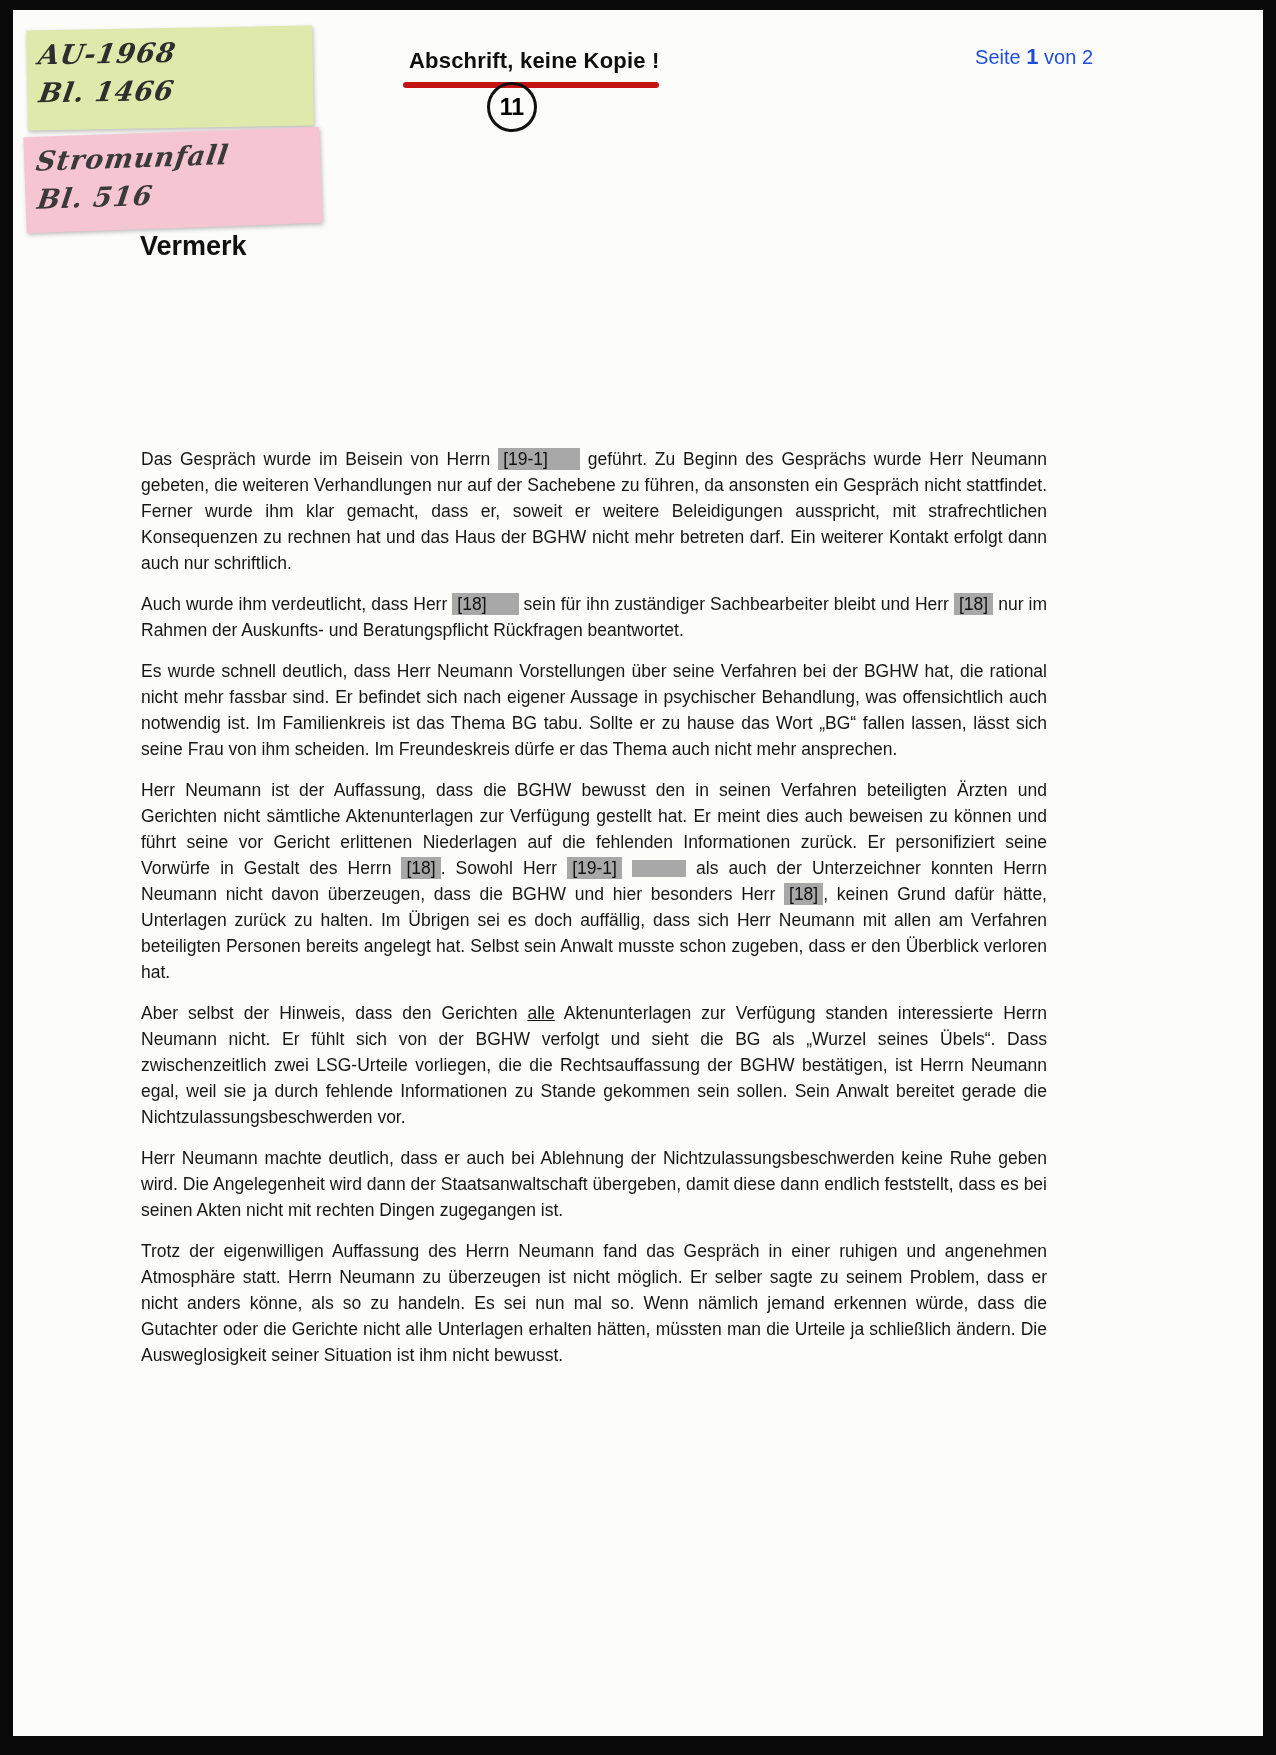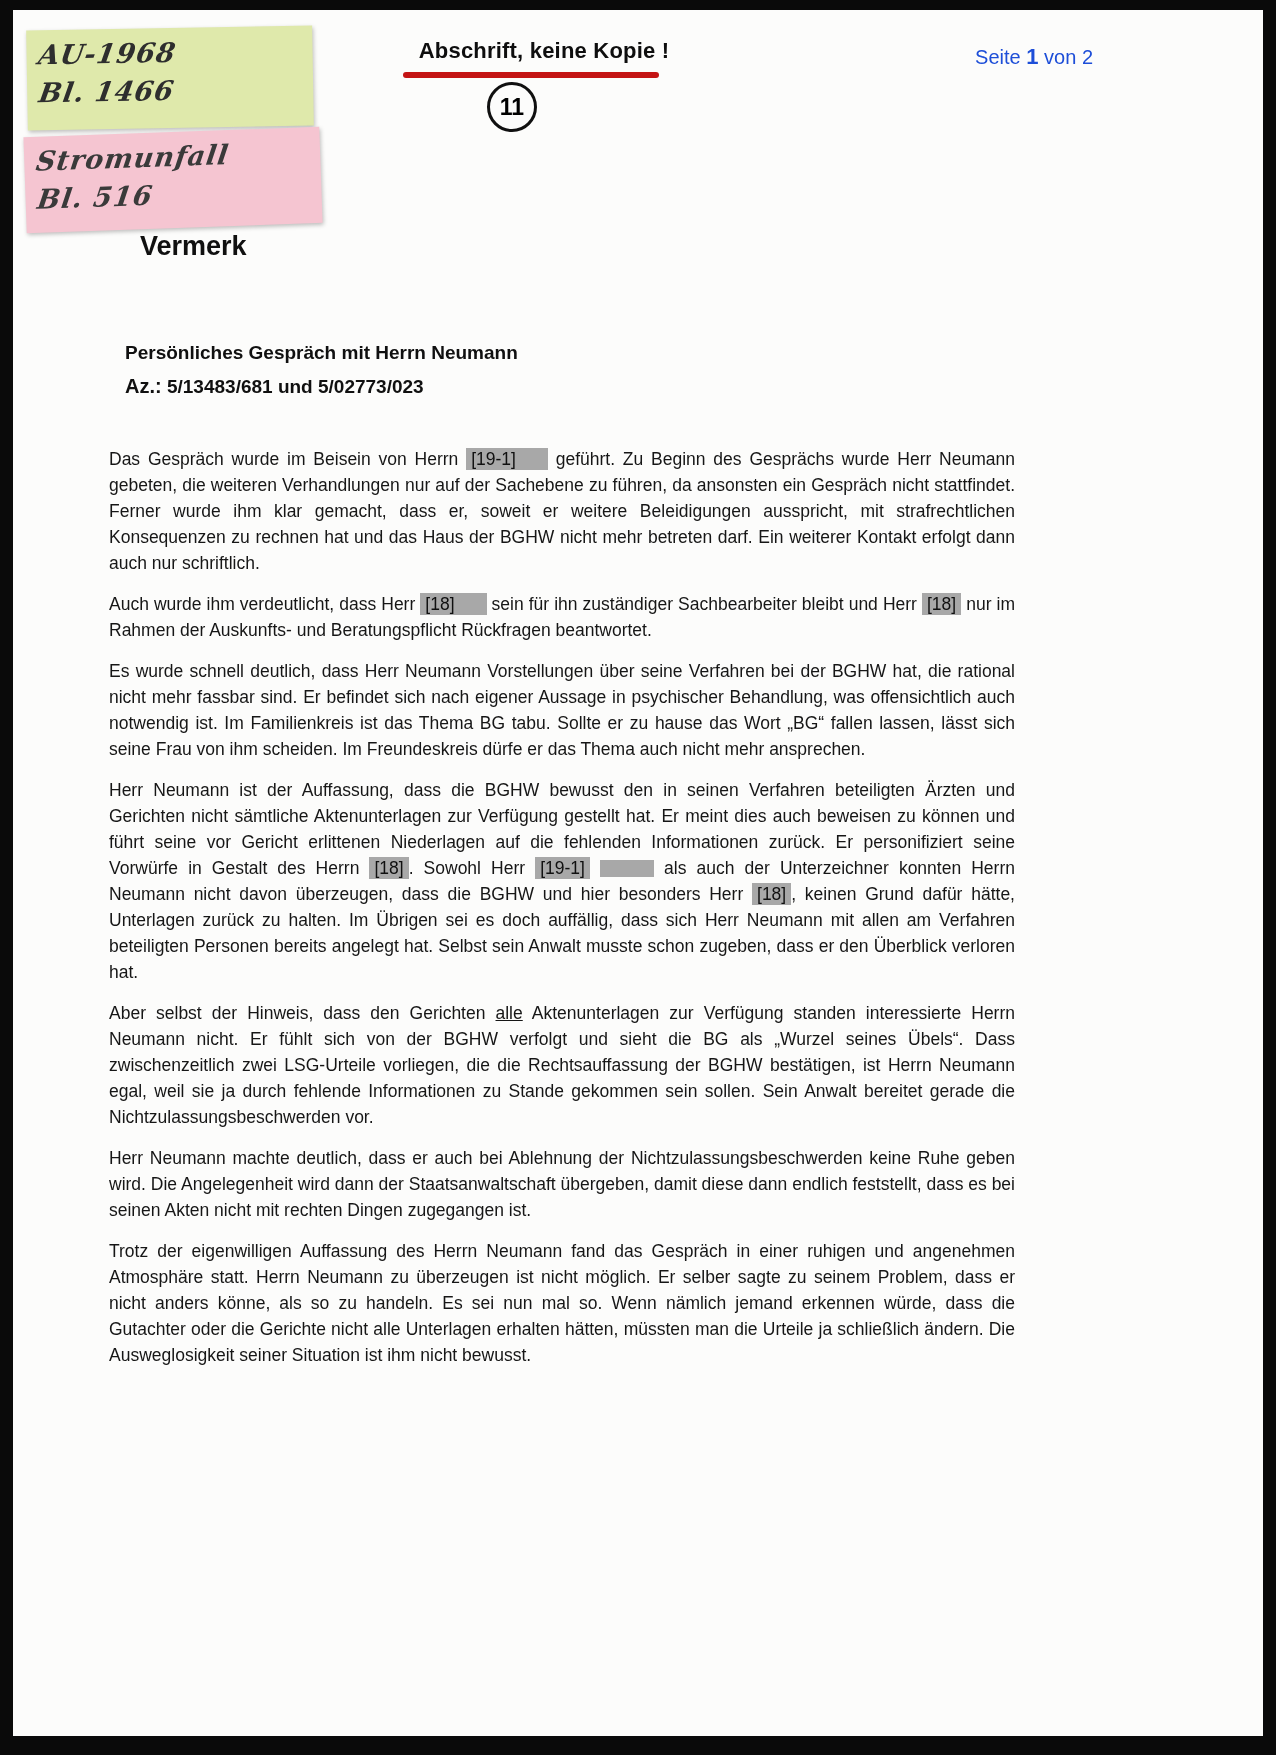--- a/index.html
+++ b/index.html
@@ -38,21 +38,21 @@
     color:#2e2e2e;
     font-size:27px;
     line-height:38px;
     transform:skewX(-10deg);
     letter-spacing:1px;
     white-space:nowrap;
   }
   .note-pink .hw{color:#3a3a3a;}
 
   
-  .stamp-wrap{position:absolute;left:396px;top:28px;width:270px;text-align:center;}
+  .stamp-wrap{position:absolute;left:396px;top:38px;width:270px;}
   .stamp-text{
     font-weight:bold;font-size:22px;color:#0e0e0e;letter-spacing:.2px;
     white-space:nowrap;
   }
   .stamp-underline{
     position:absolute;left:-6px;top:34px;width:256px;height:6px;
     background:#c41414;border-radius:3px;
   }
   .circle{
     position:absolute;left:474px;top:72px;
@@ -87,21 +87,21 @@
     position:absolute;left:114px;top:208px;margin:13px;
     font-size:27px;font-weight:bold;color:#101010;
   }
   .subject-block{position:absolute;left:112px;top:332px;color:#101010;}
   .subject{font-weight:bold;font-size:19px;}
   .az{font-weight:bold;font-size:19px;margin-top:11px;}
   .az .az-label{font-size:20px;}
 
   
   .body-text{
-    position:absolute;left:96px;top:436px;width:906px;
+    position:absolute;left:128px;top:436px;width:906px;
     font-size:17.5px;line-height:26px;color:#161616;
     text-align:justify;
   }
   .body-text p{margin:0 0 15px 0;}
   .redaction{
     background:#a8a8a8;color:#101010;padding:1px 5px;
     white-space:nowrap;
   }
   .redaction-wide{padding-right:32px;}
   .redaction-blank{
@@ -129,27 +129,20 @@
       <span class="stamp-text">Abschrift, keine Kopie !</span>
       <div class="stamp-underline"></div>
     </div>
     <div class="circle">11</div>
 
     <div class="page-indicator"><span>Seite </span><span class="pagenum">1</span><span> von 2</span></div>
 
 
     <h1 class="title">Vermerk</h1>
 
-    <div class="subject-block">
-      <div class="subject">Persönliches Gespräch mit Herrn Neumann</div>
-      <div class="az">
-        <span class="az-label">Az.:</span>
-        <span>5/13483/681 und 5/02773/023</span>
-      </div>
-    </div>
 
     <div class="body-text">
         <p><span>Das Gespräch wurde im Beisein von Herrn </span><span class="redaction redaction-wide">[19-1]</span><span> geführt. Zu Beginn des Gesprächs wurde Herr Neumann gebeten, die weiteren Verhandlungen nur auf der Sachebene zu führen, da ansonsten ein Gespräch nicht stattfindet. Ferner wurde ihm klar gemacht, dass er, soweit er weitere Beleidigungen ausspricht, mit strafrechtlichen Konsequenzen zu rechnen hat und das Haus der BGHW nicht mehr betreten darf. Ein weiterer Kontakt erfolgt dann auch nur schriftlich.</span></p>
         <p><span>Auch wurde ihm verdeutlicht, dass Herr </span><span class="redaction redaction-wide">[18]</span><span> sein für ihn zuständiger Sachbearbeiter bleibt und Herr </span><span class="redaction">[18]</span><span> nur im Rahmen der Auskunfts- und Beratungspflicht Rückfragen beantwortet.</span></p>
         <p><span>Es wurde schnell deutlich, dass Herr Neumann Vorstellungen über seine Verfahren bei der BGHW hat, die rational nicht mehr fassbar sind. Er befindet sich nach eigener Aussage in psychischer Behandlung, was offensichtlich auch notwendig ist. Im Familienkreis ist das Thema BG tabu. Sollte er zu hause das Wort „BG“ fallen lassen, lässt sich seine Frau von ihm scheiden. Im Freundeskreis dürfe er das Thema auch nicht mehr ansprechen.</span></p>
         <p><span>Herr Neumann ist der Auffassung, dass die BGHW bewusst den in seinen Verfahren beteiligten Ärzten und Gerichten nicht sämtliche Aktenunterlagen zur Verfügung gestellt hat. Er meint dies auch beweisen zu können und führt seine vor Gericht erlittenen Niederlagen auf die fehlenden Informationen zurück. Er personifiziert seine Vorwürfe in Gestalt des Herrn </span><span class="redaction">[18]</span><span>. Sowohl Herr </span><span class="redaction">[19-1]</span><span> </span><span class="redaction-blank"></span><span> als auch der Unterzeichner konnten Herrn Neumann nicht davon überzeugen, dass die BGHW und hier besonders Herr </span><span class="redaction">[18]</span><span>, keinen Grund dafür hätte, Unterlagen zurück zu halten. Im Übrigen sei es doch auffällig, dass sich Herr Neumann mit allen am Verfahren beteiligten Personen bereits angelegt hat. Selbst sein Anwalt musste schon zugeben, dass er den Überblick verloren hat.</span></p>
         <p><span>Aber selbst der Hinweis, dass den Gerichten </span><span class="u">alle</span><span> Aktenunterlagen zur Verfügung standen interessierte Herrn Neumann nicht. Er fühlt sich von der BGHW verfolgt und sieht die BG als „Wurzel seines Übels“. Dass zwischenzeitlich zwei LSG-Urteile vorliegen, die die Rechtsauffassung der BGHW bestätigen, ist Herrn Neumann egal, weil sie ja durch fehlende Informationen zu Stande gekommen sein sollen. Sein Anwalt bereitet gerade die Nichtzulassungsbeschwerden vor.</span></p>
         <p><span>Herr Neumann machte deutlich, dass er auch bei Ablehnung der Nichtzulassungsbeschwerden keine Ruhe geben wird. Die Angelegenheit wird dann der Staatsanwaltschaft übergeben, damit diese dann endlich feststellt, dass es bei seinen Akten nicht mit rechten Dingen zugegangen ist.</span></p>
         <p><span>Trotz der eigenwilligen Auffassung des Herrn Neumann fand das Gespräch in einer ruhigen und angenehmen Atmosphäre statt. Herrn Neumann zu überzeugen ist nicht möglich. Er selber sagte zu seinem Problem, dass er nicht anders könne, als so zu handeln. Es sei nun mal so. Wenn nämlich jemand erkennen würde, dass die Gutachter oder die Gerichte nicht alle Unterlagen erhalten hätten, müssten man die Urteile ja schließlich ändern. Die Ausweglosigkeit seiner Situation ist ihm nicht bewusst.</span></p>
       </div>

